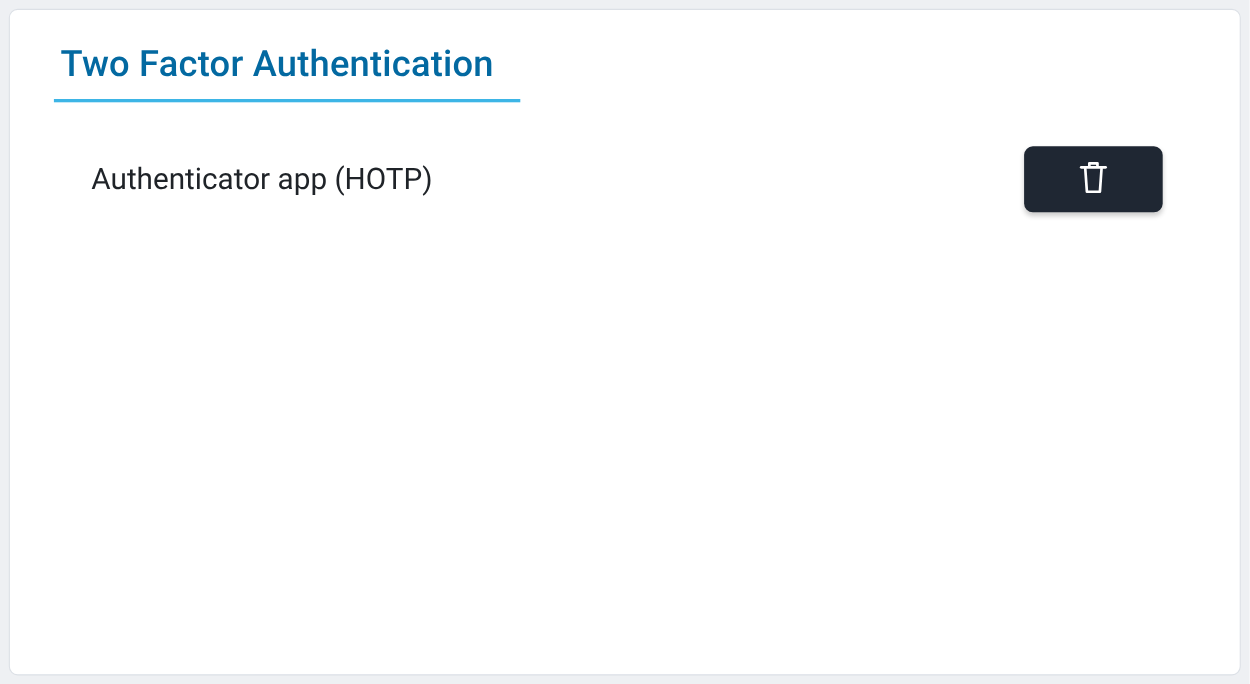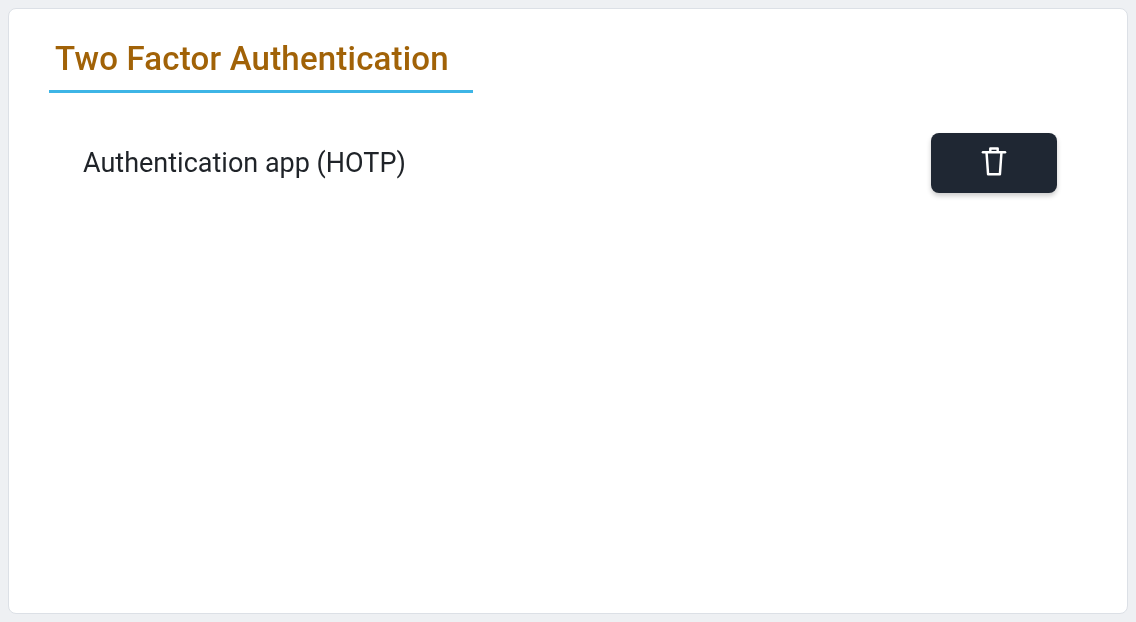--- a/index.html
+++ b/index.html
@@ -21,21 +21,21 @@
       width: 100%;
       height: 100%;
       padding: 30px 40px;
     }
     .header-wrap {
       display: inline-block;
     }
     .header-title {
       font-size: 33px;
       font-weight: 500;
-      color: #a16207;
+      color: #0369a1;
       letter-spacing: 0.2px;
       padding: 0 24px 10px 6px;
     }
     .header-underline {
       height: 3px;
       background: #3db5e6;
       width: 100%;
       margin-top: 2px;
     }
     .row {
@@ -72,21 +72,21 @@
 </head>
 <body>
 
 <div class="panel">
   <div class="header-wrap">
     <h1 class="header-title">Two Factor Authentication</h1>
     <div class="header-underline"></div>
   </div>
 
   <div class="row">
-    <div class="row-label">Authentication app (HOTP)</div>
+    <div class="row-label">Authenticator app (HOTP)</div>
     <button class="delete-button">
       <span>
         <svg viewBox="0 0 24 26">
           <path d="M9 4 L9 2 L15 2 L15 4" stroke-linejoin="round" stroke-linecap="round"></path>
           <line x1="3" y1="5" x2="21" y2="5" stroke-linecap="round"></line>
           <path d="M6 6 L7.2 23 L16.8 23 L18 6" stroke-linejoin="round" stroke-linecap="round"></path>
         </svg>
       </span>
     </button>
   </div>

